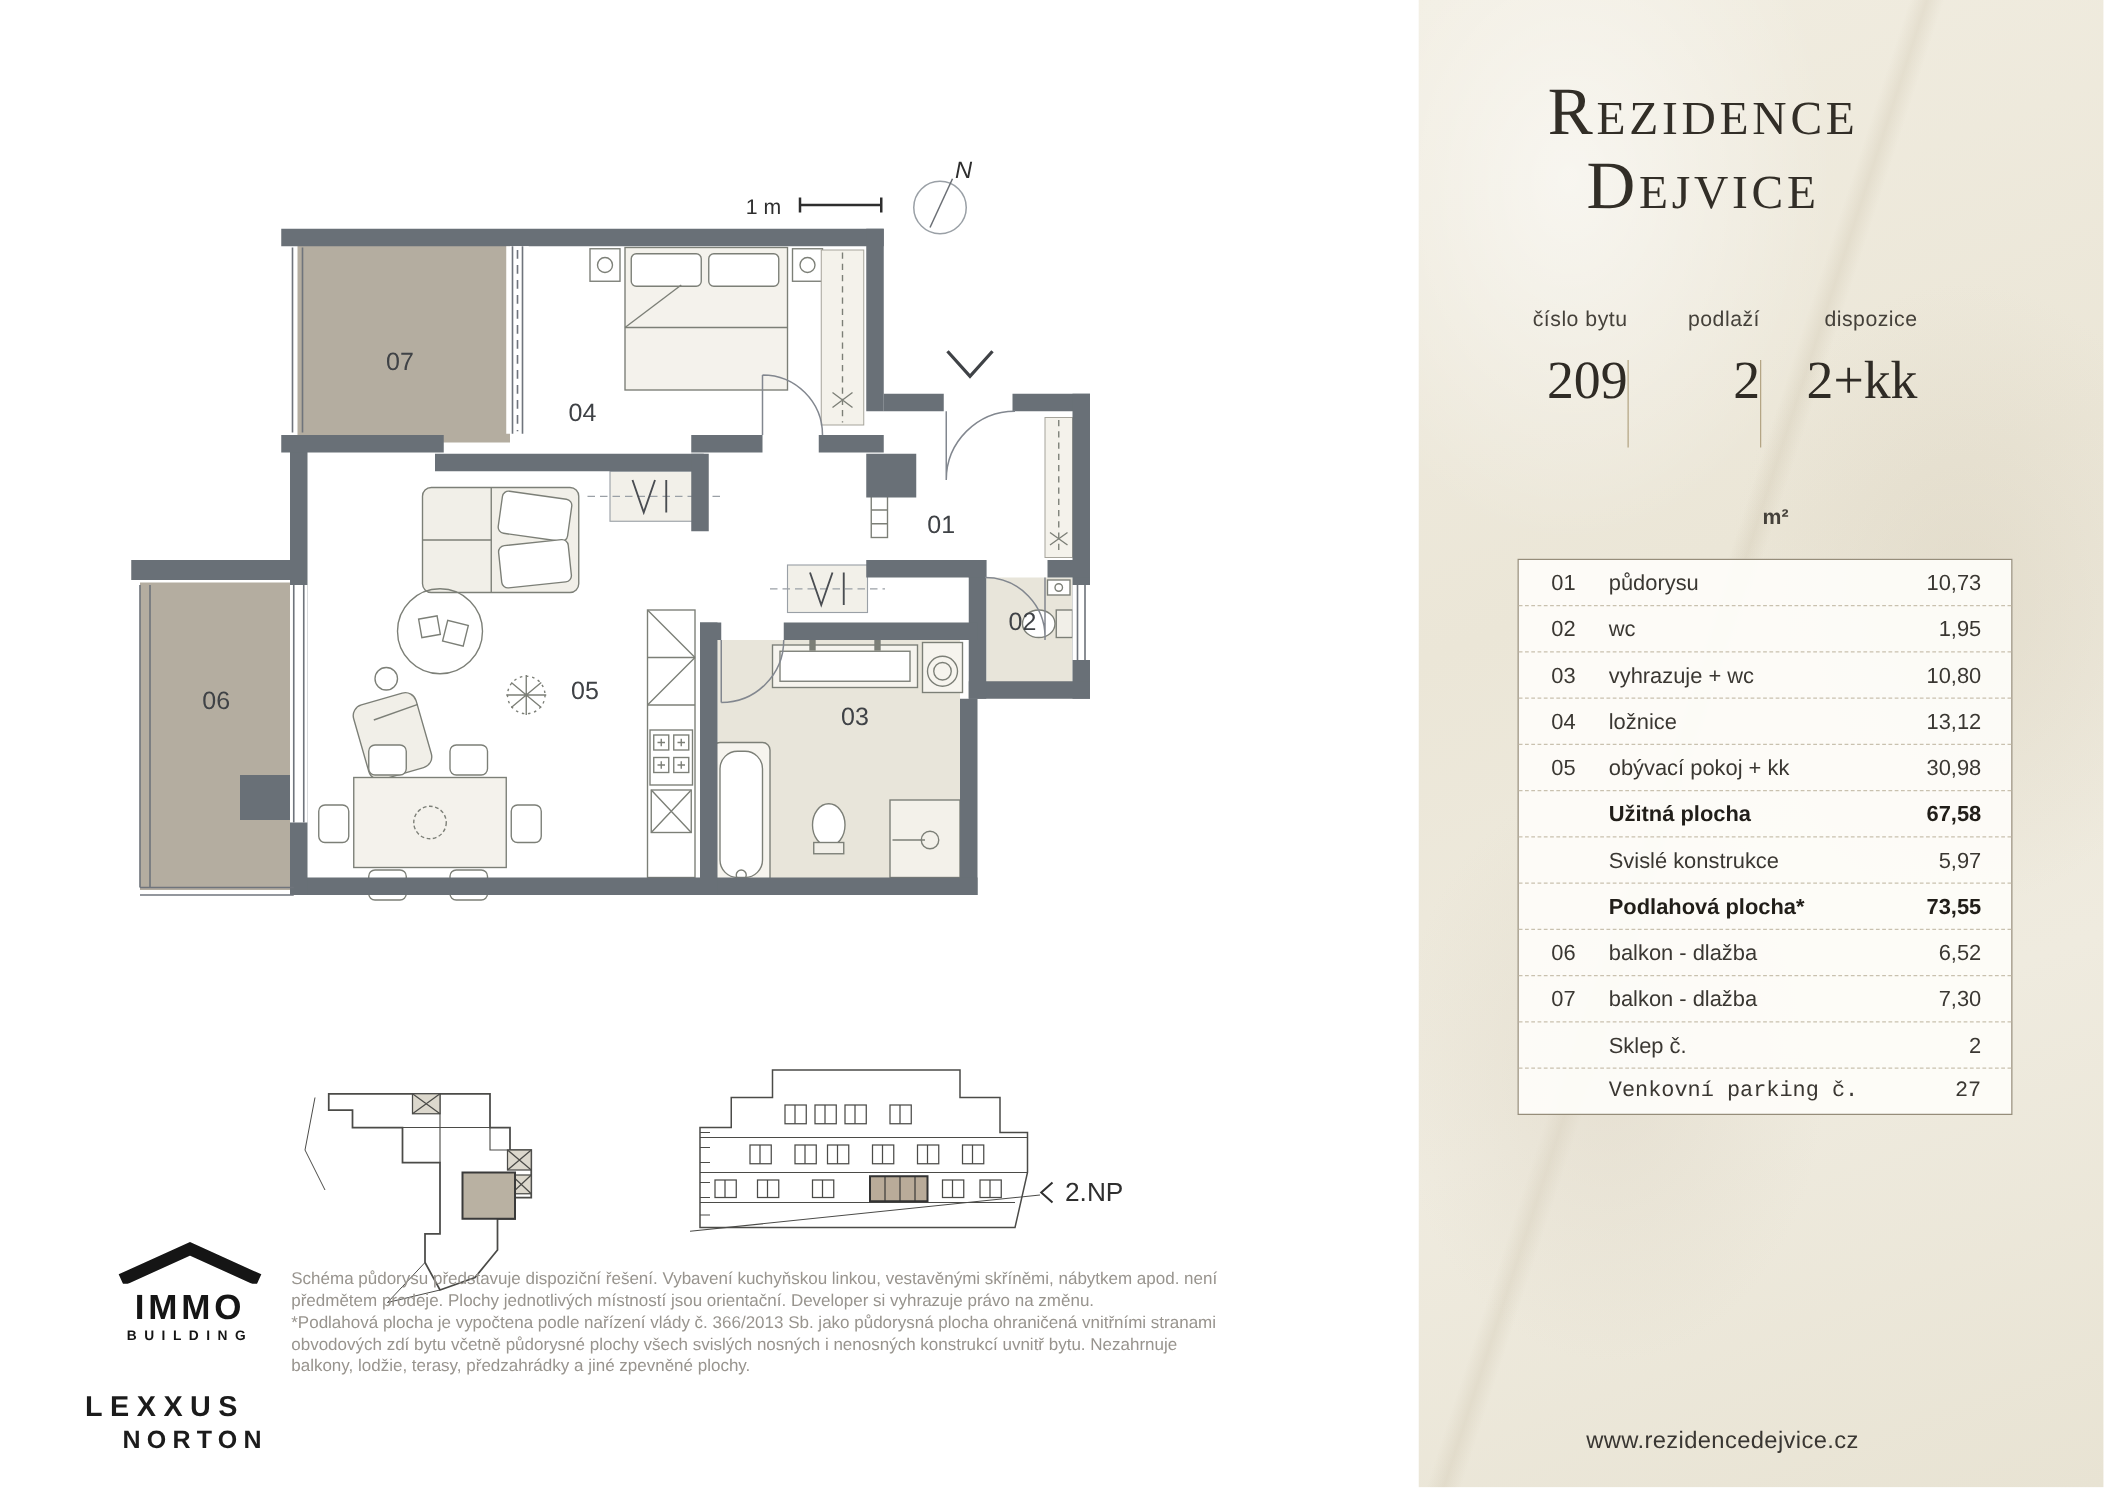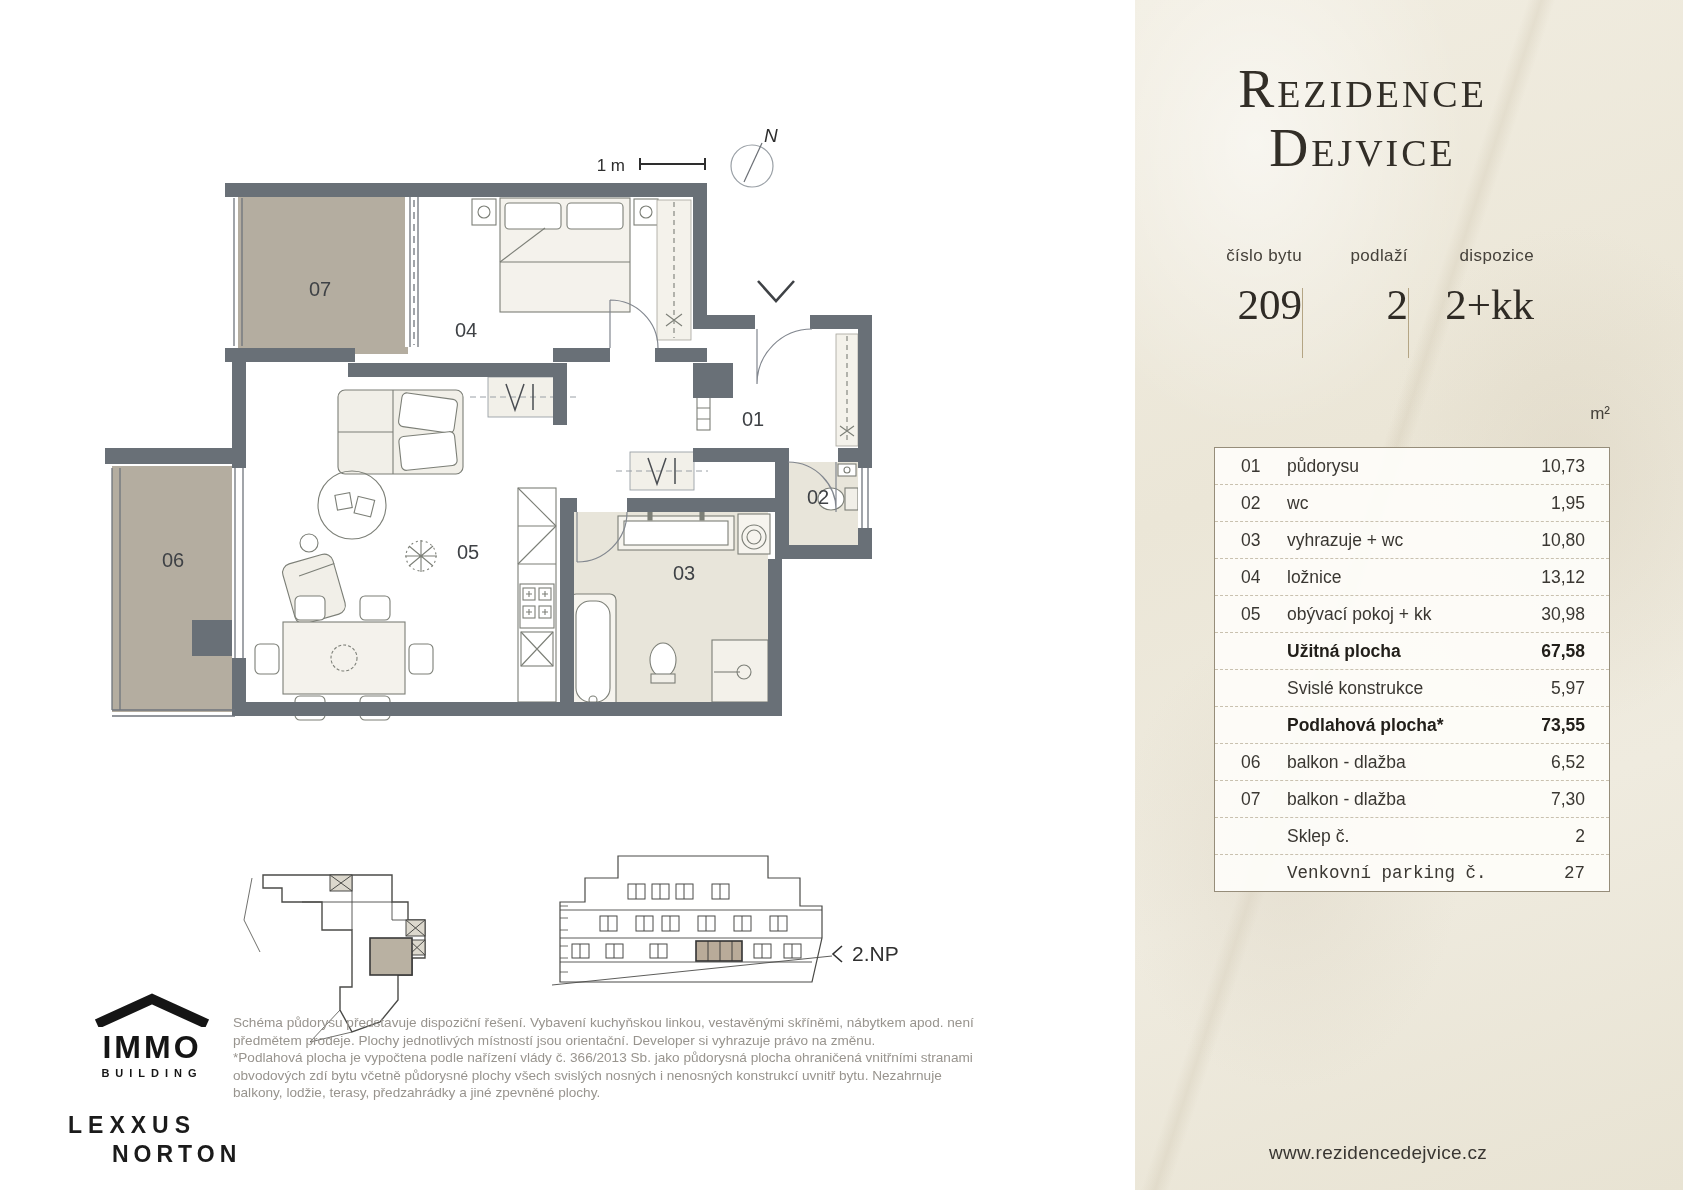--- a/index.html
+++ b/index.html
@@ -19,41 +19,41 @@
   .panel-title{position:absolute;left:1135px;top:60px;width:455px;text-align:center;
     font-family:"Liberation Serif",serif;font-variant:small-caps;letter-spacing:3px;
     font-size:54px;line-height:59px;color:#322e27;}
   .info-row{position:absolute;left:1148px;top:246px;width:386px;display:flex;}
   .info-cell{text-align:right;}
   .info-cell.c1{width:154px;} .info-cell.c2{width:106px;} .info-cell.c3{width:126px;}
   .info-label{font-size:17px;color:#45413a;letter-spacing:.4px;}
   .info-value{margin-top:14px;font-family:"Liberation Serif",serif;font-size:43px;color:#2f2b25;}
   .info-divider{position:absolute;top:288px;width:1px;height:70px;background:#b4a584;}
   .divider-1{left:1302px;} .divider-2{left:1408px;}
-  .unit-m2{position:absolute;left:1410px;top:404px;width:200px;text-align:right;
-    font-size:17px;color:#45413a;}
+  .unit-m2{position:absolute;left:1410px;top:404px;width:200px;
+    font-size:17px;color:#45413a;font-weight:bold;}
   .area-table{position:absolute;left:1214px;top:447px;width:396px;
     background:rgba(253,252,248,.96);border:1px solid #968d7a;box-sizing:border-box;}
   .t-row{display:flex;align-items:center;height:36px;border-bottom:1px dashed #c9c1af;
     font-size:17.5px;color:#3a3732;}
   .t-row:last-child{border-bottom:none;font-family:Liberation Mono, monospace;}
   .t-row .num{width:46px;padding-left:26px;flex:none;}
   .t-row .lbl{flex:1;}
   .t-row .val{padding-right:24px;text-align:right;flex:none;}
   .t-row.bold{font-weight:bold;color:#211e19;}
   .website{position:absolute;left:1135px;top:1142px;width:486px;text-align:center;
     font-size:19px;letter-spacing:.3px;color:#393632;}
 
   
   .immo-logo{position:absolute;left:84px;top:993px;width:136px;text-align:center;color:#151515;}
-  .immo-word{font-size:32px;font-weight:bold;letter-spacing:3px;margin-top:-2px;}
+  .immo-word{font-size:28px;font-weight:bold;letter-spacing:3px;margin-top:-2px;}
   .immo-sub{font-size:11px;font-weight:bold;letter-spacing:6px;margin-top:1px;}
   .lexxus-logo{position:absolute;left:68px;top:1112px;width:190px;color:#1b1b1b;}
   .lexxus-l1{font-size:23px;font-weight:bold;letter-spacing:6px;}
-  .lexxus-l2{font-size:23px;font-weight:bold;letter-spacing:5px;margin-left:44px;margin-top:2px;
+  .lexxus-l2{font-size:20px;font-weight:bold;letter-spacing:5px;margin-left:30px;margin-top:2px;
              border-bottom:0;}
   .disclaimer{position:absolute;left:233px;top:1014px;width:812px;
     font-size:13.6px;line-height:17.6px;color:#98948e;}
 </style>
 </head>
 <body>
 
 <div class="page">
 
   

